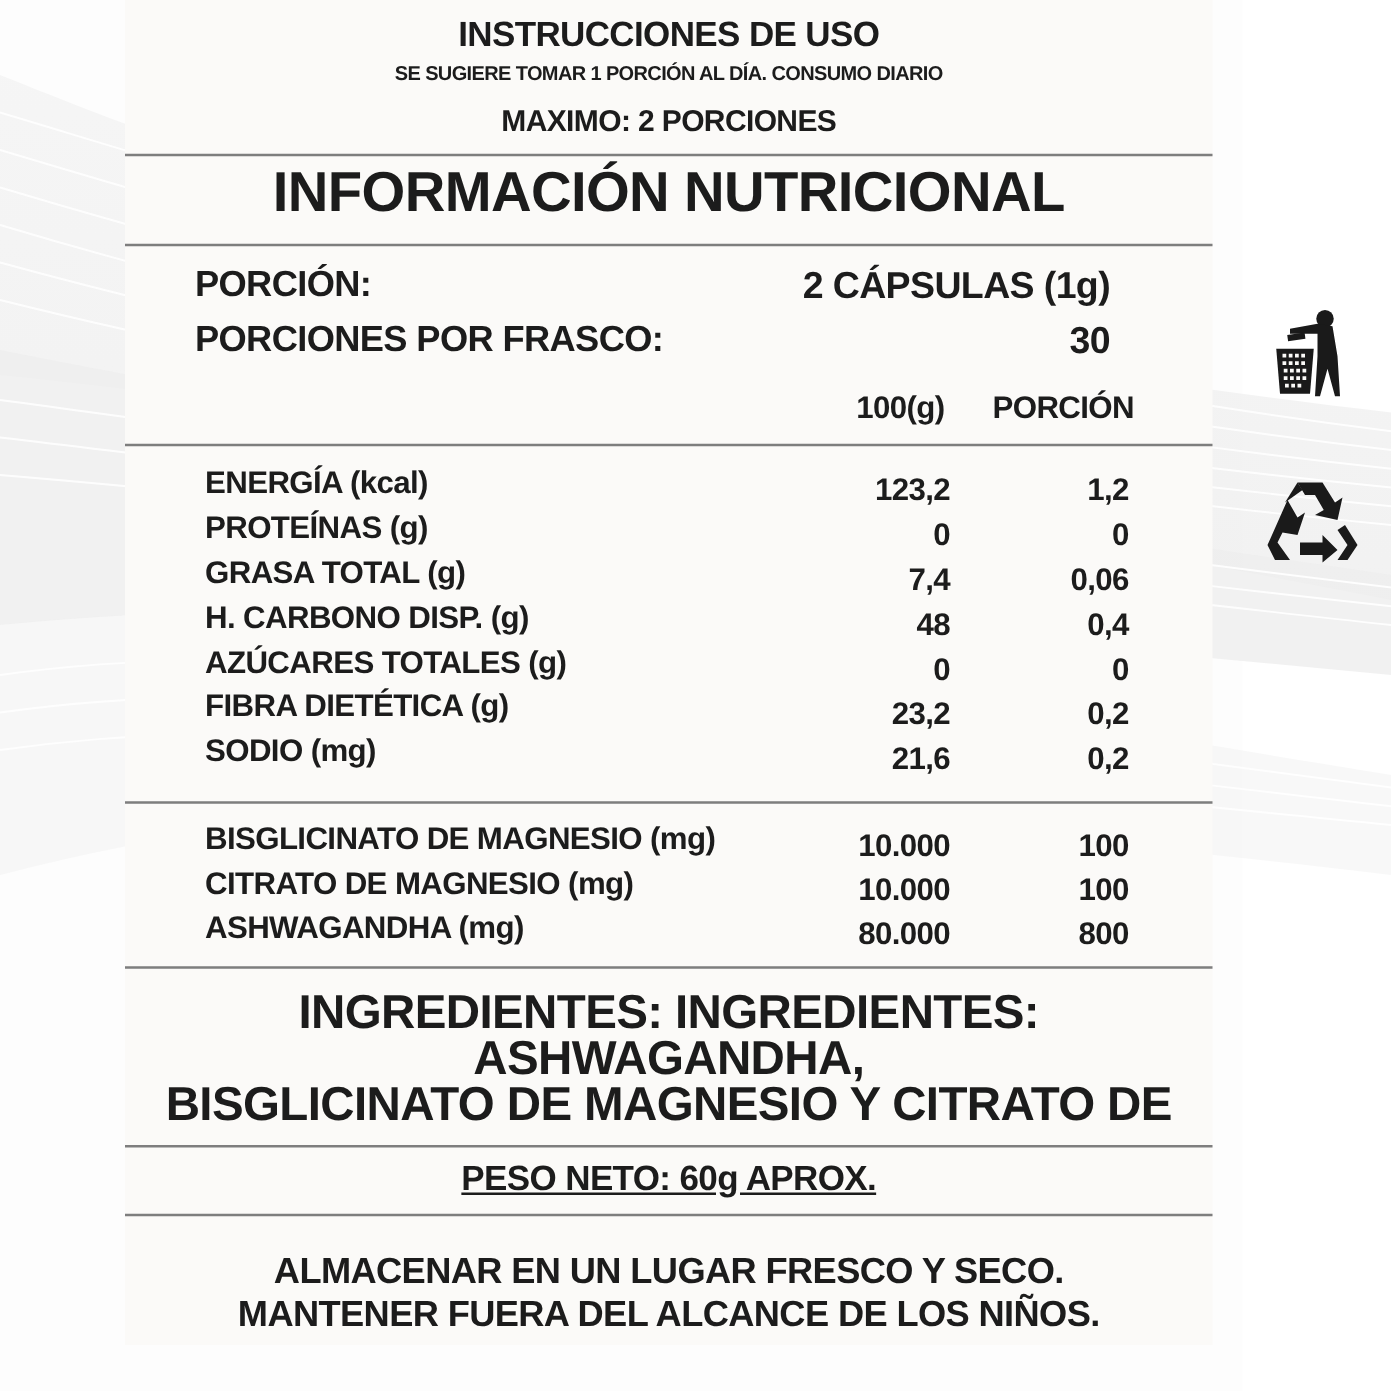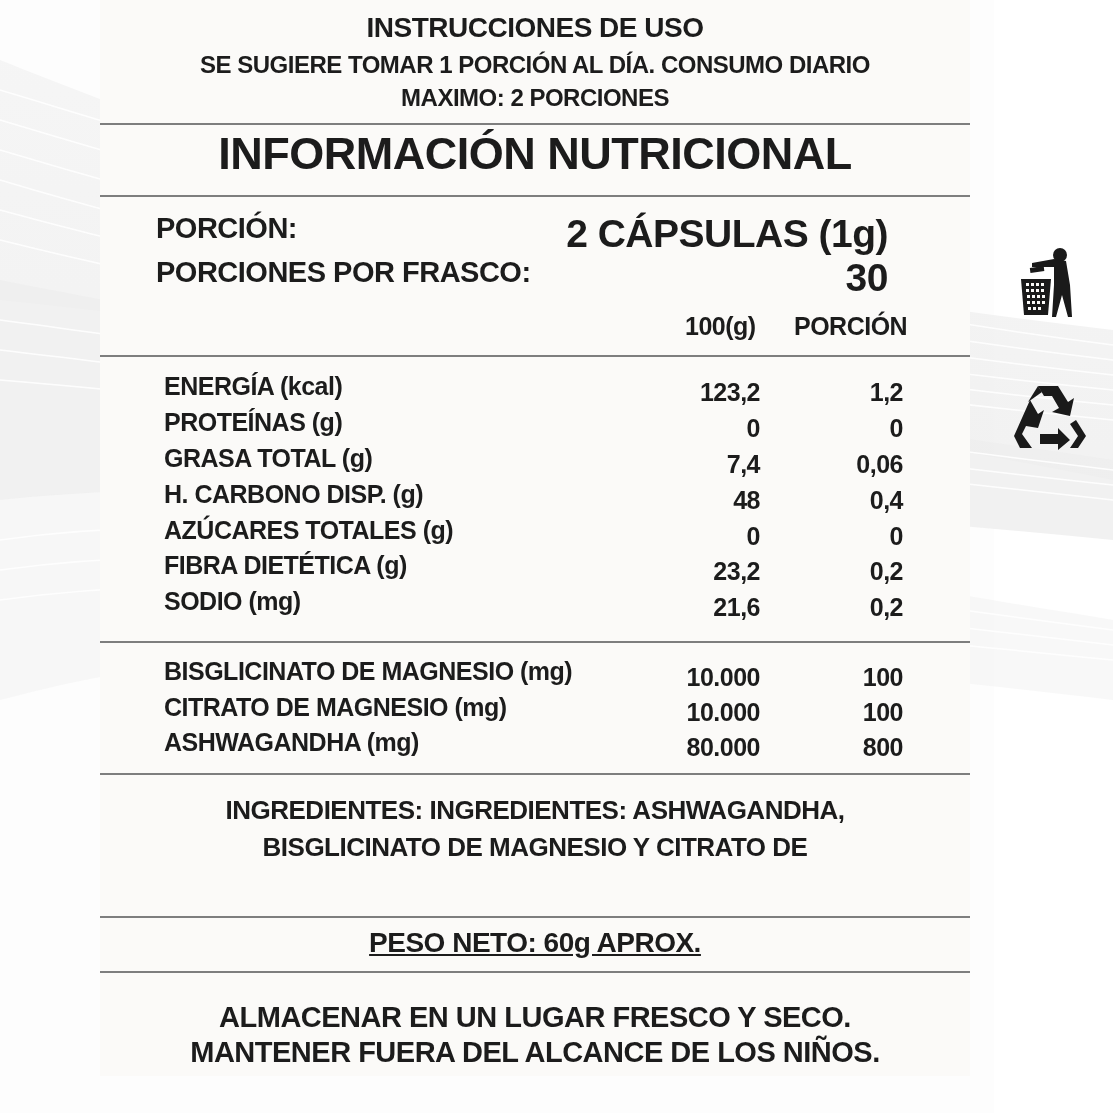--- a/index.html
+++ b/index.html
@@ -14,36 +14,36 @@
 
     .label-panel {
       position: absolute; left: 100px; top: 0; width: 870px; height: 1076px;
       background: #fbfaf8;
     }
     .divider { position: absolute; left: 0; width: 870px; height: 2px; background: #7e7e7e; }
 
     .center-text { position: absolute; left: 0; width: 870px; text-align: center; font-weight: bold; letter-spacing: -0.5px; }
 
     .instr-title { top: 12px; font-size: 28px; }
-    .instr-line1 { top: 51px; font-size: 24px; }
+    .instr-line1 { top: 51px; font-size: 16px; }
     .instr-line2 { top: 84px; font-size: 24px; }
     .info-title { top: 128px; font-size: 45px; }
 
     .row-abs { position: absolute; font-weight: bold; white-space: nowrap; letter-spacing: -0.5px; }
 
     .serving-label { left: 56px; font-size: 29px; }
-    .serving-value { right: 82px; font-size: 39px; text-align: right; }
+    .serving-value { right: 82px; font-size: 30px; text-align: right; }
 
     .col-head { font-size: 25px; top: 312px; }
 
     .nut-label { left: 64px; font-size: 25px; }
     .nut-v100 { right: 210px; font-size: 25px; text-align: right; }
     .nut-vpor { right: 67px; font-size: 25px; text-align: right; }
 
-    .ingredients { top: 792px; font-size: 26px; line-height: 37px; }
+    .ingredients { top: 792px; font-size: 38px; line-height: 37px; }
     .peso { top: 927px; font-size: 28px; text-decoration: underline; }
     .storage { top: 1000px; font-size: 29px; line-height: 35px; }
 
     .icon-box { position: absolute; }
   </style>
 </head>
 <body>
 
 <div class="canvas">
 

